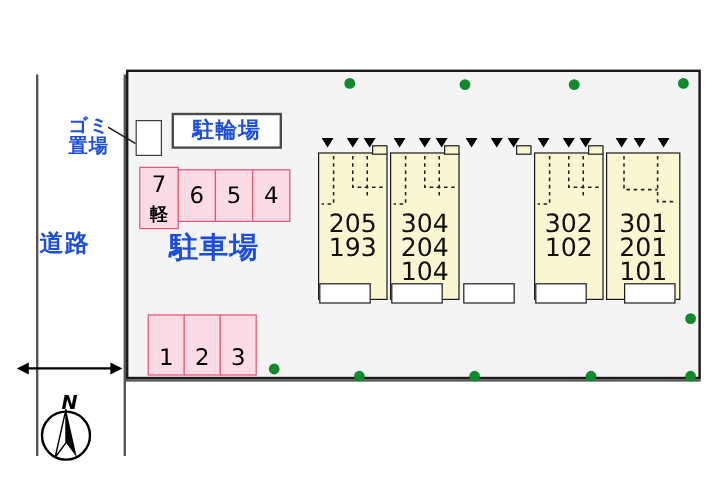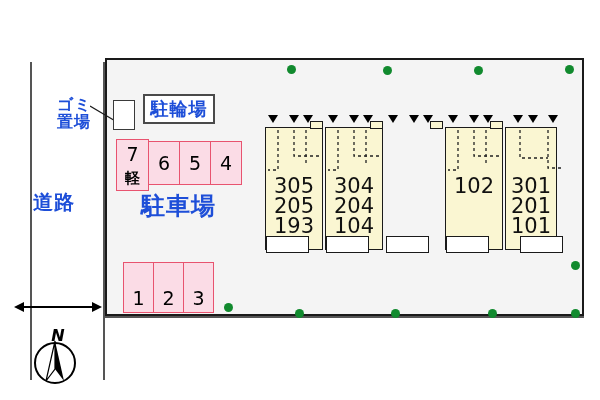--- a/index.html
+++ b/index.html
@@ -81,21 +81,21 @@
   #label-chushajo {
     left: 141px; top: 194px;
     font-size: 24px;
     letter-spacing: 1px;
   }
 
   
   #bicycle-box {
     position: absolute;
     left: 143px; top: 94px;
-    width: 72px; height: 30px;
+    width: 92px; height: 30px;
     border: 2px solid #4a4a4a;
     background: #ffffff;
     box-sizing: border-box;
     display: flex;
     align-items: center;
     justify-content: center;
   }
   #bicycle-box .jp { font-size: 18px; letter-spacing: 1px; }
 
   
@@ -258,21 +258,20 @@
   </div>
   <div class="stall" style="left:153px; top:262px; width:31px; height:51px; justify-content:flex-end; padding-bottom:4px;">
     <span class="num">2</span>
   </div>
   <div class="stall" style="left:183px; top:262px; width:31px; height:51px; justify-content:flex-end; padding-bottom:4px;">
     <span class="num">3</span>
   </div>
 
   <div class="unit" style="left:265px; top:127px; width:58px; height:123px;">
     <div class="nums">
-      <span>305</span>
       <span>205</span>
       <span>193</span>
     </div>
     <svg class="dashed-svg" width="58" height="123">
       <path d="M12,2 L12,42 L2,42" fill="none" stroke="#222" stroke-width="1.3" stroke-dasharray="3,3"></path>
       <path d="M28,2 L28,28 L56,28" fill="none" stroke="#222" stroke-width="1.3" stroke-dasharray="3,3"></path>
       <path d="M40,2 L40,38" fill="none" stroke="#222" stroke-width="1.3" stroke-dasharray="3,3"></path>
     </svg>
   </div>
   <div class="unit notch" style="left:310px; top:121px; width:13px; height:8px;"></div>
@@ -300,35 +299,36 @@
   <div class="tri" style="left:363px; top:115px;"></div>
 
   <div class="unit notch" style="left:430px; top:121px; width:13px; height:8px;"></div>
   <div class="balcony" style="left:386px; top:236px; width:43px; height:17px;"></div>
   <div class="tri" style="left:388px; top:115px;"></div>
   <div class="tri" style="left:409px; top:115px;"></div>
   <div class="tri" style="left:423px; top:115px;"></div>
 
   <div class="unit" style="left:445px; top:127px; width:58px; height:123px;">
     <div class="nums">
+      <span>302</span>
       <span>102</span>
     </div>
     <svg class="dashed-svg" width="58" height="123">
       <path d="M12,2 L12,42 L2,42" fill="none" stroke="#222" stroke-width="1.3" stroke-dasharray="3,3"></path>
       <path d="M28,2 L28,28 L56,28" fill="none" stroke="#222" stroke-width="1.3" stroke-dasharray="3,3"></path>
       <path d="M40,2 L40,38" fill="none" stroke="#222" stroke-width="1.3" stroke-dasharray="3,3"></path>
     </svg>
   </div>
   <div class="unit notch" style="left:490px; top:121px; width:13px; height:8px;"></div>
   <div class="balcony" style="left:446px; top:236px; width:43px; height:17px;"></div>
   <div class="tri" style="left:448px; top:115px;"></div>
   <div class="tri" style="left:469px; top:115px;"></div>
   <div class="tri" style="left:483px; top:115px;"></div>
 
-  <div class="unit" style="left:505px; top:127px; width:52px; height:123px;">
+  <div class="unit" style="left:505px; top:127px; width:62px; height:123px;">
     <div class="nums">
       <span>301</span>
       <span>201</span>
       <span>101</span>
     </div>
     <svg class="dashed-svg" width="58" height="123">
       <path d="M14,2 L14,30 L42,30" fill="none" stroke="#222" stroke-width="1.3" stroke-dasharray="3,3"></path>
       <path d="M42,2 L42,40 L56,40" fill="none" stroke="#222" stroke-width="1.3" stroke-dasharray="3,3"></path>
     </svg>
   </div>

